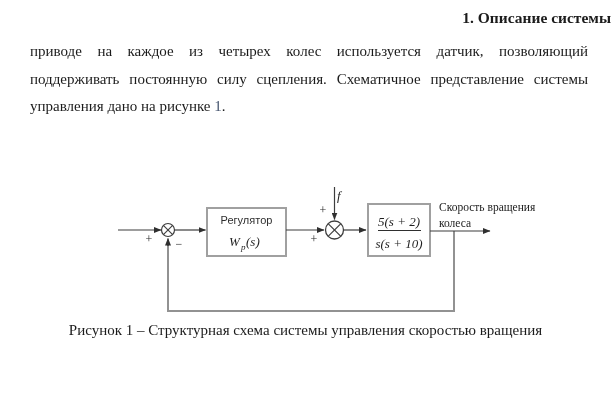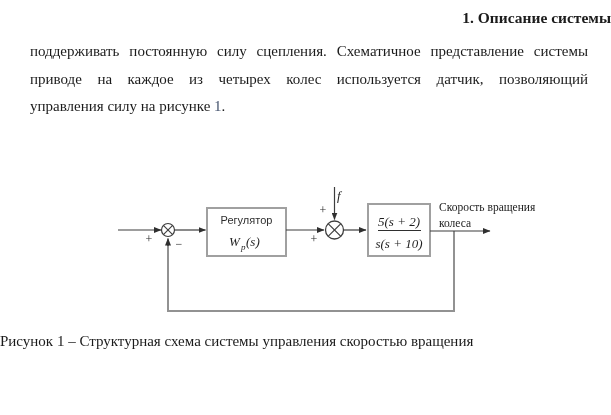--- a/index.html
+++ b/index.html
@@ -21,39 +21,39 @@
   }
   .para .tline{
     height:27.5px;line-height:27.5px;
     text-align:justify;text-align-last:justify;
     white-space:nowrap;
   }
   .para .tline.first{ padding-left:23px; width:535px; }
   .para .tline.last{ text-align-last:left; }
   .fig-ref{ color:#44536d; }
   .caption{
-    position:absolute;top:327px;left:0;width:611px;
-    font-size:15px;line-height:28px;text-align:left;
+    position:absolute;top:316px;left:0;width:611px;
+    font-size:15px;line-height:28px;text-align:center;
   }
   svg.diagram{ position:absolute;top:0;left:0; }
   .dg-sans{ font-family:"Liberation Sans","DejaVu Sans",sans-serif; font-size:11px; fill:#2e2e2e;}
   .dg-math{ font-family:"Liberation Serif","DejaVu Serif",serif; font-style:italic; font-size:13px; fill:#1f1f1f;}
   .dg-math-sub{ font-family:"Liberation Serif","DejaVu Serif",serif; font-style:italic; font-size:9px; fill:#1f1f1f;}
   .dg-sign{ font-family:"Liberation Serif","DejaVu Serif",serif; font-size:12px; fill:#262626;}
   .dg-label{ font-family:"Liberation Serif","DejaVu Serif",serif; font-size:11.5px; fill:#1b1b1b;}
 </style>
 </head>
 <body>
 
 <div class="doc-title">1. Описание системы</div>
 
 <div class="para">
+  <div class="tline">приводе на каждое из четырех колес используется датчик, позволяющий</div>
   <div class="tline">поддерживать постоянную силу сцепления. Схематичное представление системы</div>
-  <div class="tline">приводе на каждое из четырех колес используется датчик, позволяющий</div>
-  <div class="tline last"><span>управления силу на рисунке </span><span class="fig-ref">1</span><span>.</span></div>
+  <div class="tline last"><span>управления дано на рисунке </span><span class="fig-ref">1</span><span>.</span></div>
 </div>
 
 <svg class="diagram" width="611" height="415" viewBox="0 0 611 415">
   <defs>
     <marker id="arr" markerUnits="userSpaceOnUse" markerWidth="8" markerHeight="6" refX="7" refY="3" orient="auto">
       <path d="M0,0 L7.5,3 L0,6 Z" fill="#2f2f2f"></path>
     </marker>
   </defs>
 
   <polyline points="454,231 454,311 168,311 168,244" fill="none" stroke="#929292" stroke-width="2"></polyline>

